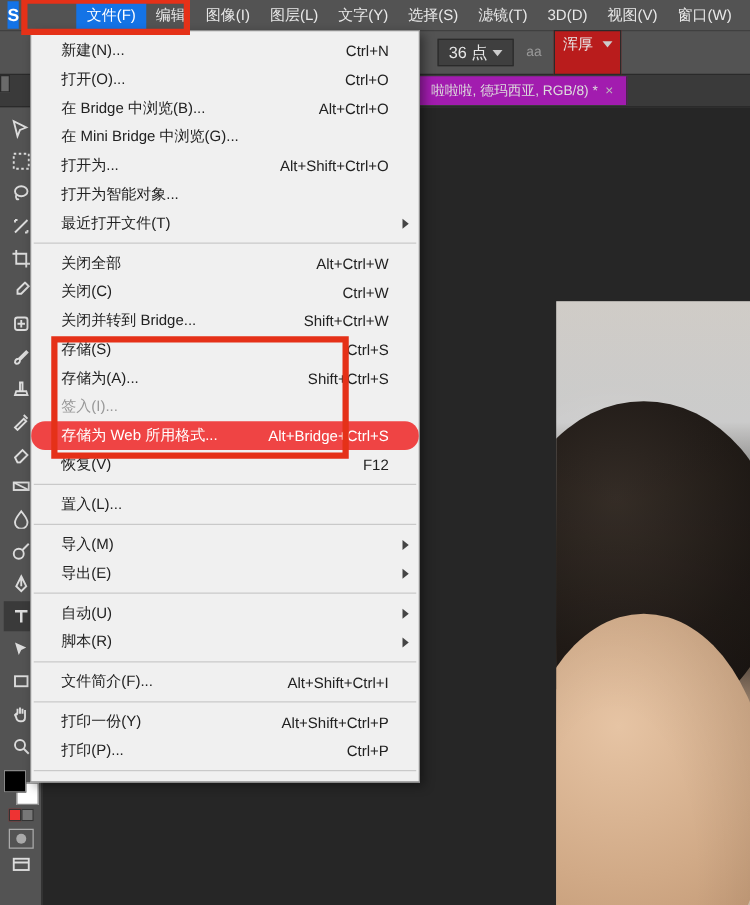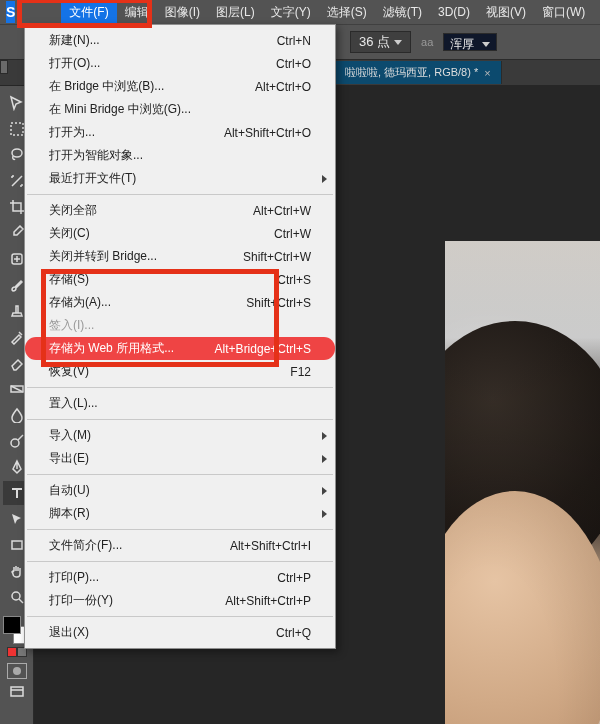--- a/index.html
+++ b/index.html
@@ -60,26 +60,26 @@
     background: #3f3f3f;
     border: 1px solid #2a2a2a;
     color: #e8e8e8;
     padding: 2px 8px;
     font-size: 13px;
     height: 22px;
     display: flex;
     align-items: center;
   }
   .opt-select {
-    background: #0f172a;
+    background: #b91c1c;
     border: 1px solid #2a2a2a;
     color: #e8e8e8;
     padding: 2px 6px;
     font-size: 12px;
-    height: 18px;
+    height: 36px;
   }
   .aa-label {
     color: #9a9a9a;
     font-size: 11px;
   }
   .chev {
     display: inline-block;
     width: 0; height: 0;
     border-left: 4px solid transparent;
     border-right: 4px solid transparent;
@@ -91,21 +91,21 @@
   
   .tabbar {
     height: 26px;
     background: #3a3a3a;
     display: flex;
     align-items: center;
     padding-left: 40px;
     border-bottom: 1px solid #262626;
   }
   .doctab {
-    background: #0c4a6e;
+    background: #a21caf;
     color: #ddd;
     padding: 4px 10px;
     font-size: 11px;
     border-right: 1px solid #2a2a2a;
     display: flex;
     align-items: center;
     gap: 6px;
   }
   .tab-close {
     font-size: 11px;
@@ -510,28 +510,24 @@
       <span></span>
       <span class="submenu-arrow"></span>
     </div>
     <div class="dd-sep"></div>
     <div class="dd-item">
       <span>文件简介(F)...</span>
       <span>Alt+Shift+Ctrl+I</span>
     </div>
     <div class="dd-sep"></div>
     <div class="dd-item">
+      <span>打印一份(Y)</span>
+      <span>Alt+Shift+Ctrl+P</span>
+    </div>
+    <div class="dd-item">
       <span>打印(P)...</span>
       <span>Ctrl+P</span>
     </div>
-    <div class="dd-item">
-      <span>打印一份(Y)</span>
-      <span>Alt+Shift+Ctrl+P</span>
-    </div>
-    <div class="dd-sep"></div>
-    <div class="dd-item">
-      <span>退出(X)</span>
-      <span>Ctrl+Q</span>
-    </div>
+    <div class="dd-sep"></div>
   </div>
 
 <div class="hl hl1"></div>
 <div class="hl hl2"></div>
 
 </body></html>

